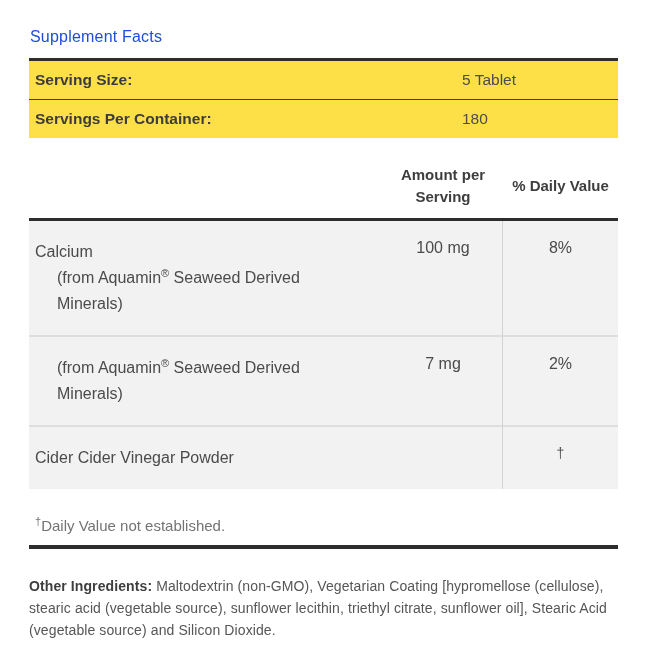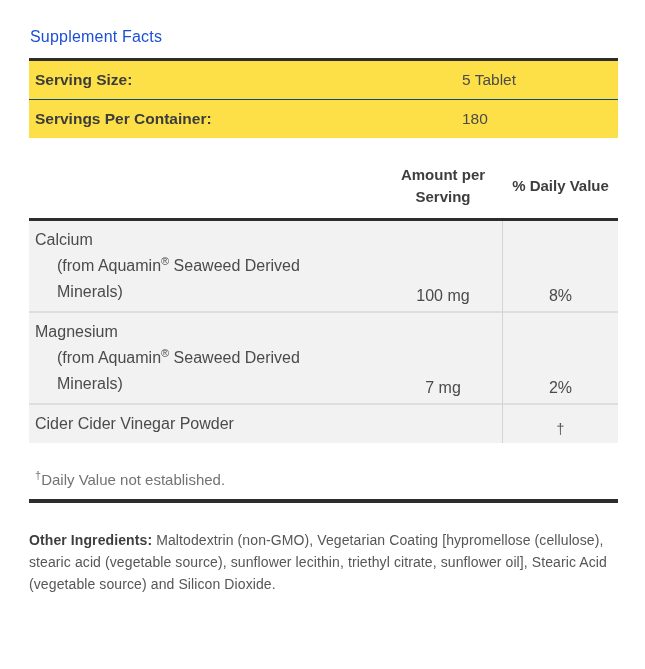--- a/index.html
+++ b/index.html
@@ -76,23 +76,23 @@
     position: absolute;
     left: 473px;
     top: 0;
     bottom: 0;
     width: 1px;
     background: #d3d3d3;
     z-index: 2;
   }
   .trow {
     display: flex;
-    align-items: flex-end;
+    align-items: flex-start;
     background: #f2f2f2;
-    padding: 6px 0;
+    padding: 18px 0;
     font-size: 16px;
     color: #4b4b4b;
   }
   .trow + .trow { border-top: 2px solid #dedede; }
   .nname { line-height: 26px; }
   .ndetail {
     line-height: 26px;
     padding-left: 22px;
     max-width: 295px;
   }
@@ -160,21 +160,20 @@
       <div class="cell name">
         <div class="nname">Calcium</div>
         <div class="ndetail"><span>(from Aquamin</span><sup>®</sup><span> Seaweed Derived Minerals)</span></div>
       </div>
       <div class="cell amount">100 mg</div>
       <div class="cell dv">8%</div>
     </div>
 
     <div class="trow">
       <div class="cell name">
-        <div class="nname">Magnesium</div>
         <div class="ndetail"><span>(from Aquamin</span><sup>®</sup><span> Seaweed Derived Minerals)</span></div>
       </div>
       <div class="cell amount">7 mg</div>
       <div class="cell dv">2%</div>
     </div>
 
     <div class="trow">
       <div class="cell name">
         <div class="nname">Cider Cider Vinegar Powder</div>
       </div>

